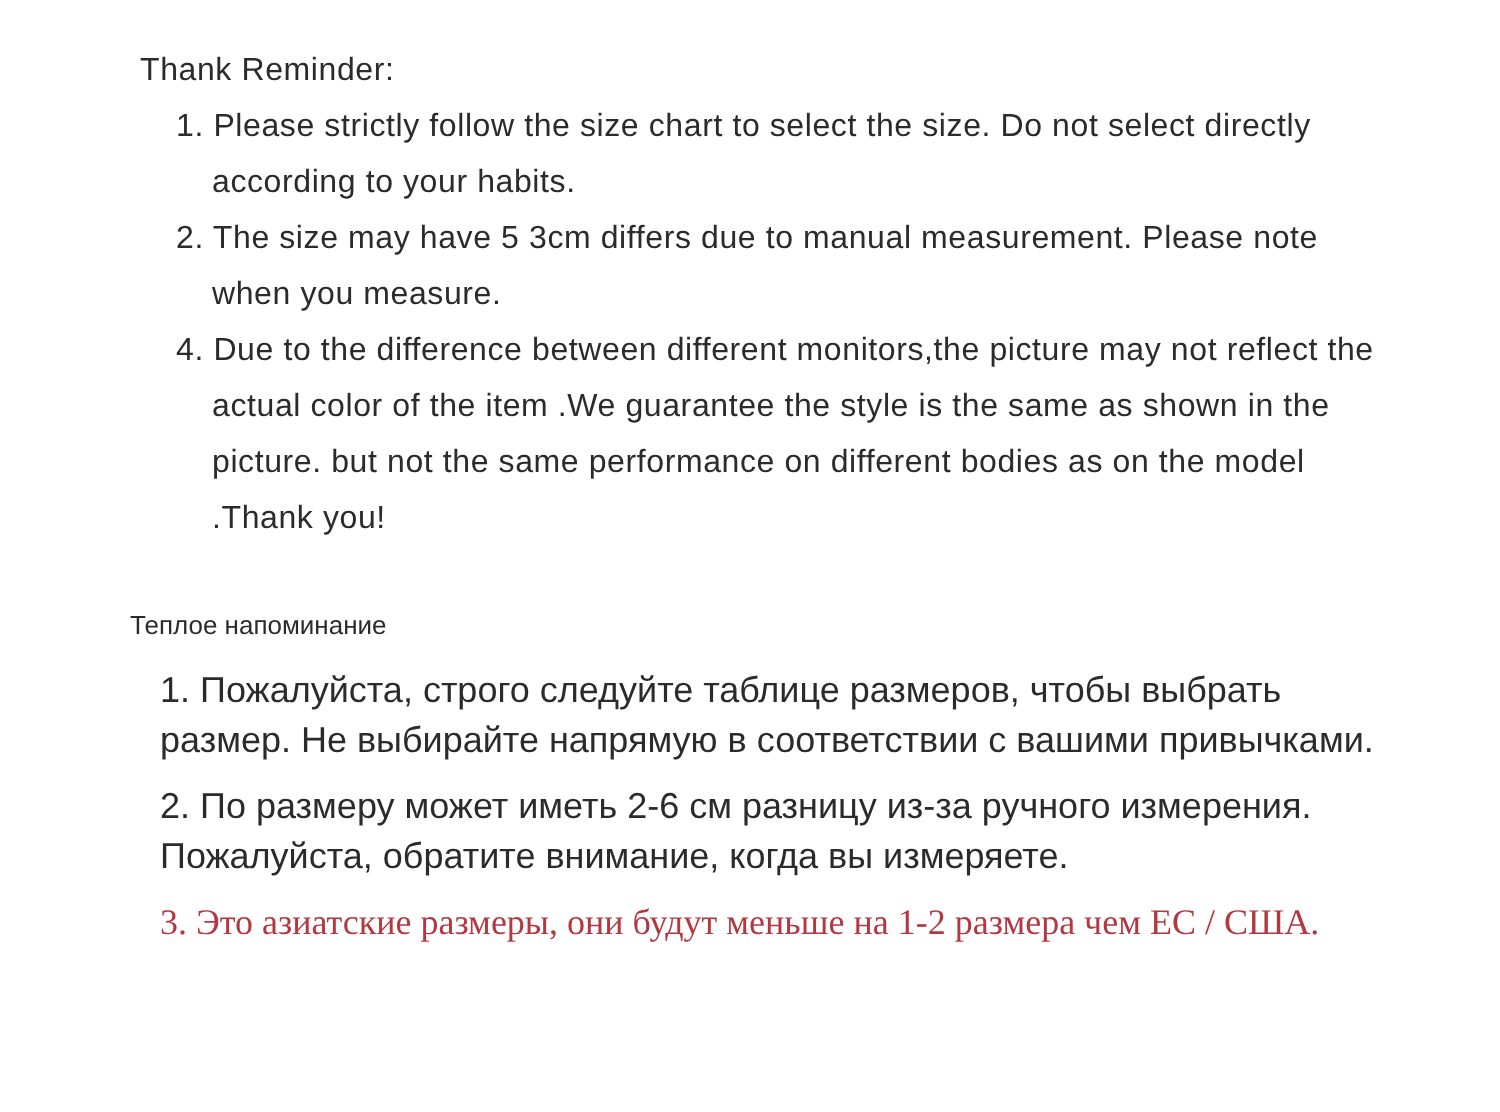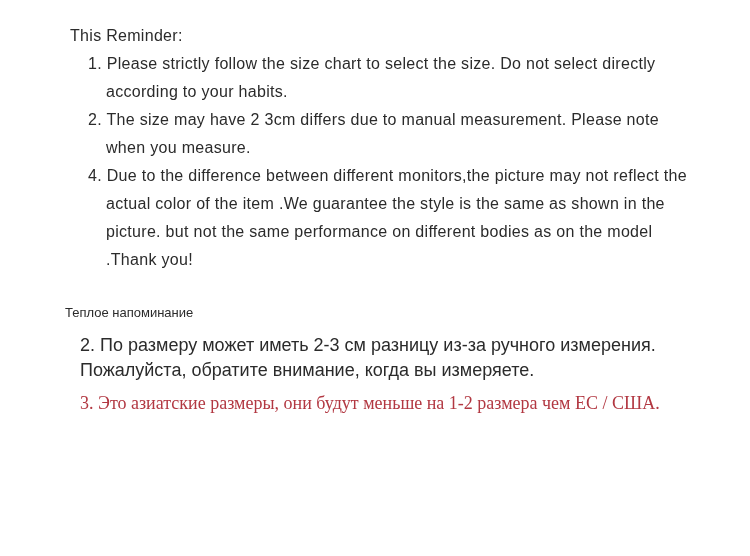--- a/index.html
+++ b/index.html
@@ -42,46 +42,50 @@
   .ru-item {
     margin: 0 0 8px 15px;
   }
   .red { color: #b23842; }
   .block { display: block; font-family: Liberation Serif, serif; }
 </style>
 </head>
 <body>
 
 <div class="en-section">
-  <div class="en-title">This Reminder:</div>
+  <div class="en-title">Thank Reminder:</div>
 
   <div class="en-item">
     <span>1.</span>
     <span>Please strictly follow the size chart to select the size. Do not select directly according to your habits.</span>
   </div>
 
   <div class="en-item">
     <span>2.</span>
-    <span>The size may have 2 3cm differs due to manual measurement. Please note when you measure.</span>
+    <span>The size may have 5 3cm differs due to manual measurement. Please note when you measure.</span>
   </div>
 
 
   <div class="en-item">
     <span>4.</span>
     <span>Due to the difference between different monitors,the picture may not reflect the actual color of the item .We guarantee the style is the same as shown in the picture. but not the same performance on different bodies as on the model .Thank you!</span>
   </div>
 </div>
 
 <div class="ru-section">
   <div class="ru-title">Теплое напоминание</div>
 
+  <div class="ru-item">
+    <span>1.</span>
+    <span>Пожалуйста, строго следуйте таблице размеров, чтобы выбрать размер. Не выбирайте напрямую в соответствии с вашими привычками.</span>
+  </div>
 
   <div class="ru-item">
     <span>2.</span>
-    <span>По размеру может иметь 2-3 см разницу из-за ручного измерения. Пожалуйста, обратите внимание, когда вы измеряете.</span>
+    <span>По размеру может иметь 2-6 см разницу из-за ручного измерения. Пожалуйста, обратите внимание, когда вы измеряете.</span>
   </div>
 
   <div class="ru-item">
     <span class="red block"><span>3.</span> <span>Это азиатские размеры, они будут меньше на 1-2 размера чем ЕС / США.</span></span>
 
   </div>
 
 </div>
 
 </body></html>

